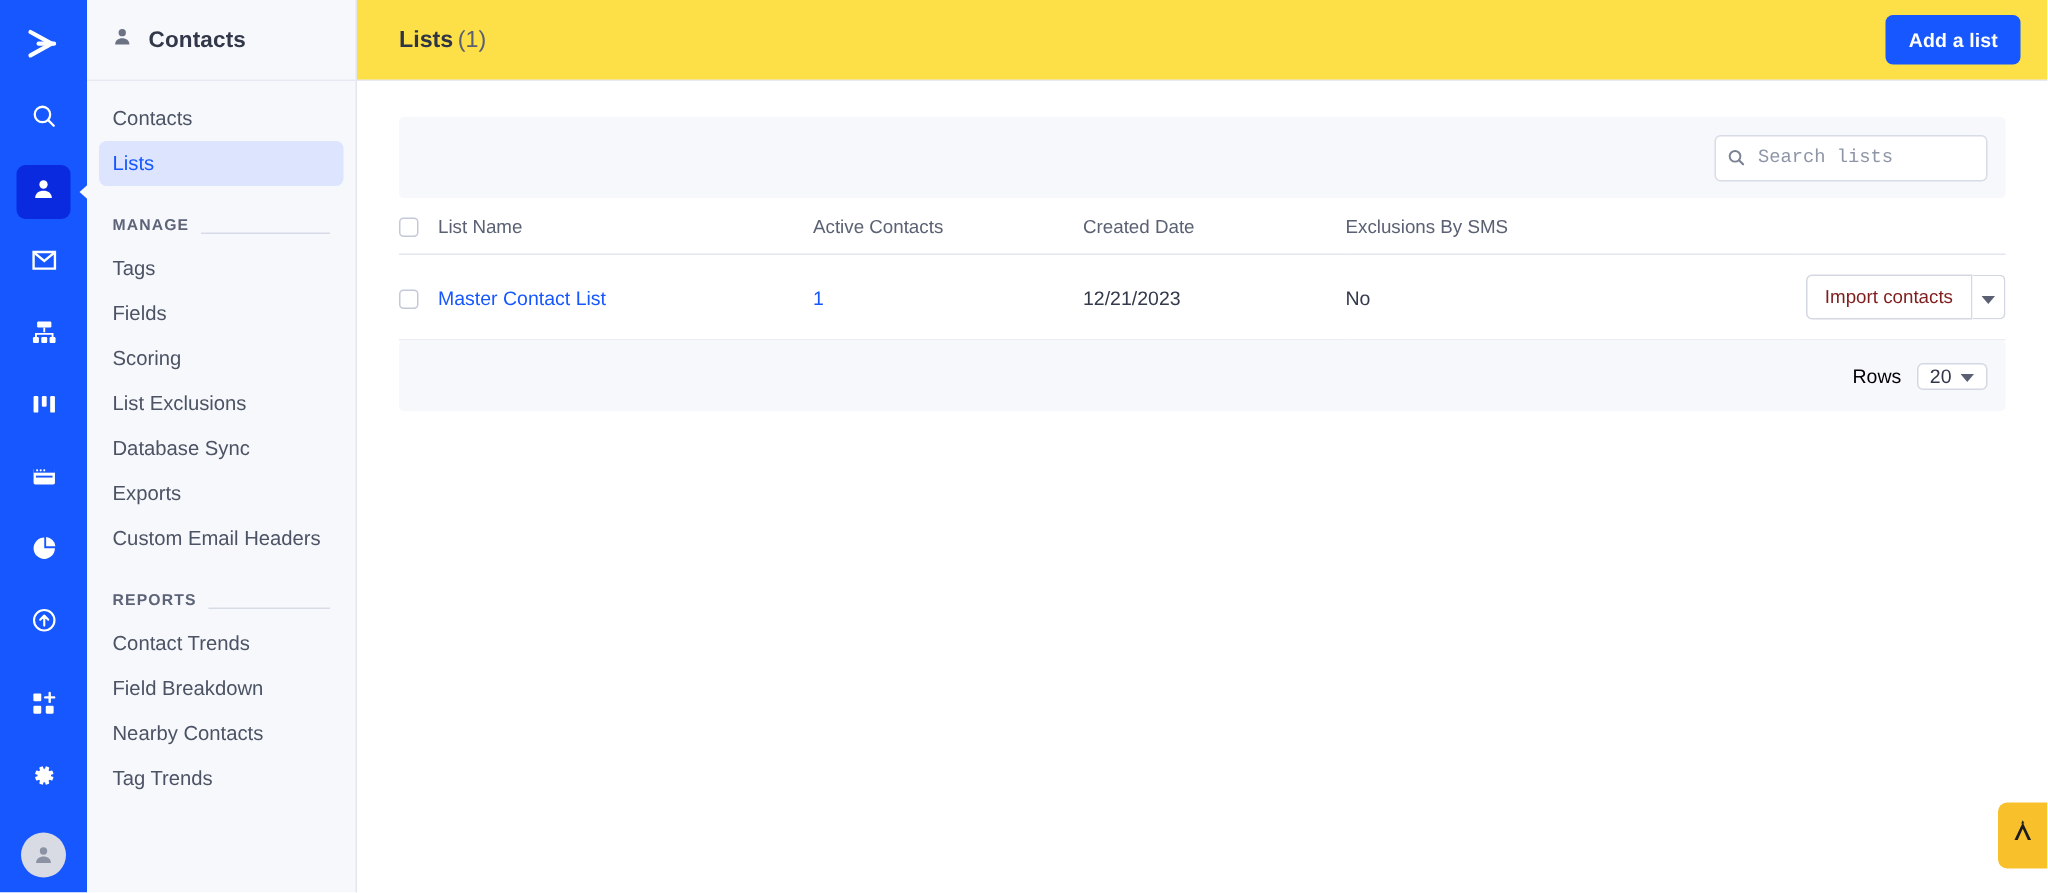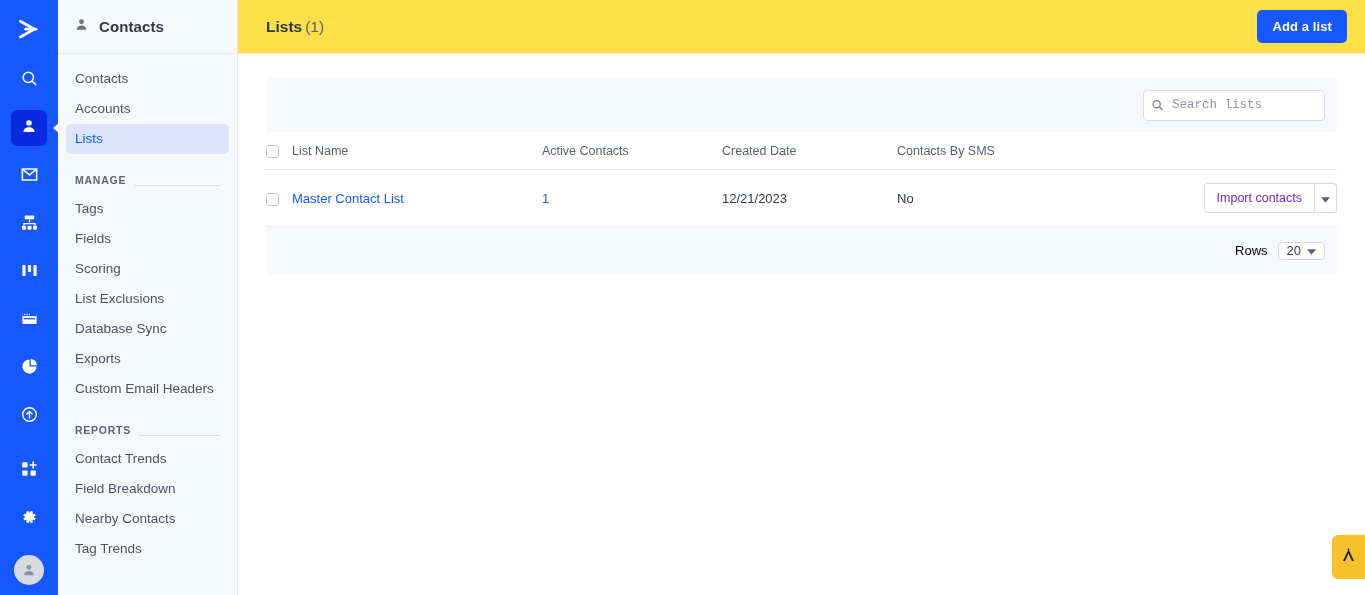--- a/index.html
+++ b/index.html
@@ -153,21 +153,21 @@
   .cb {
     width: 13px; height: 13px; border: 1px solid #c3c9d6;
     border-radius: 3px; background: #fff; display: inline-block;
     cursor: pointer; vertical-align: middle;
   }
   .link { color: #1757ff; text-decoration: none; cursor: pointer; }
   .name-link { font-weight: 400; text-align: center; }
 
   .split-btn { display: inline-flex; align-items: stretch; }
   .split-main {
-    border: 1px solid #d3d8e3; background: #fff; color: #6d28d9;
+    border: 1px solid #d3d8e3; background: #fff; color: #7f1d1d;
     font-size: 12.5px; font-family: inherit;
     padding: 6px 12px; border-radius: 4px 0 0 4px;
     cursor: pointer; line-height: 16px;
   }
   .split-caret {
     border: 1px solid #d3d8e3; border-left: none; background: #fff;
     border-radius: 0 4px 4px 0; width: 22px;
     display: flex; align-items: center; justify-content: center;
     cursor: pointer;
   }
@@ -330,21 +330,20 @@
         <svg width="15" height="15" viewBox="0 0 24 24" fill="#6b7283">
           <circle cx="12" cy="7.6" r="3.9"></circle>
           <path d="M4.4 20.2c0-4.2 3.4-6.6 7.6-6.6s7.6 2.4 7.6 6.6z"></path>
         </svg>
       </span>
       <span class="title">Contacts</span>
     </div>
 
     <div class="subnav-list">
       <div class="nav-item">Contacts</div>
-      <div class="nav-item">Accounts</div>
       <div class="nav-item active">Lists</div>
 
       <div class="group-head">
         <span class="label">MANAGE</span>
         <span class="rule"></span>
       </div>
       <div class="nav-item">Tags</div>
       <div class="nav-item">Fields</div>
       <div class="nav-item">Scoring</div>
       <div class="nav-item">List Exclusions</div>
@@ -389,21 +388,21 @@
 
         <table class="lists">
           <thead>
             <tr>
               <th class="col-check">
                 <span class="cb"></span>
               </th>
               <th class="col-name">List Name</th>
               <th class="col-active">Active Contacts</th>
               <th class="col-date">Created Date</th>
-              <th class="col-sms">Contacts By SMS</th>
+              <th class="col-sms">Exclusions By SMS</th>
               <th class="col-actions"></th>
             </tr>
           </thead>
           <tbody>
             <tr>
               <td class="col-check">
                 <span class="cb"></span>
               </td>
               <td class="col-name">
                 <a class="link name-link">Master Contact List</a>

